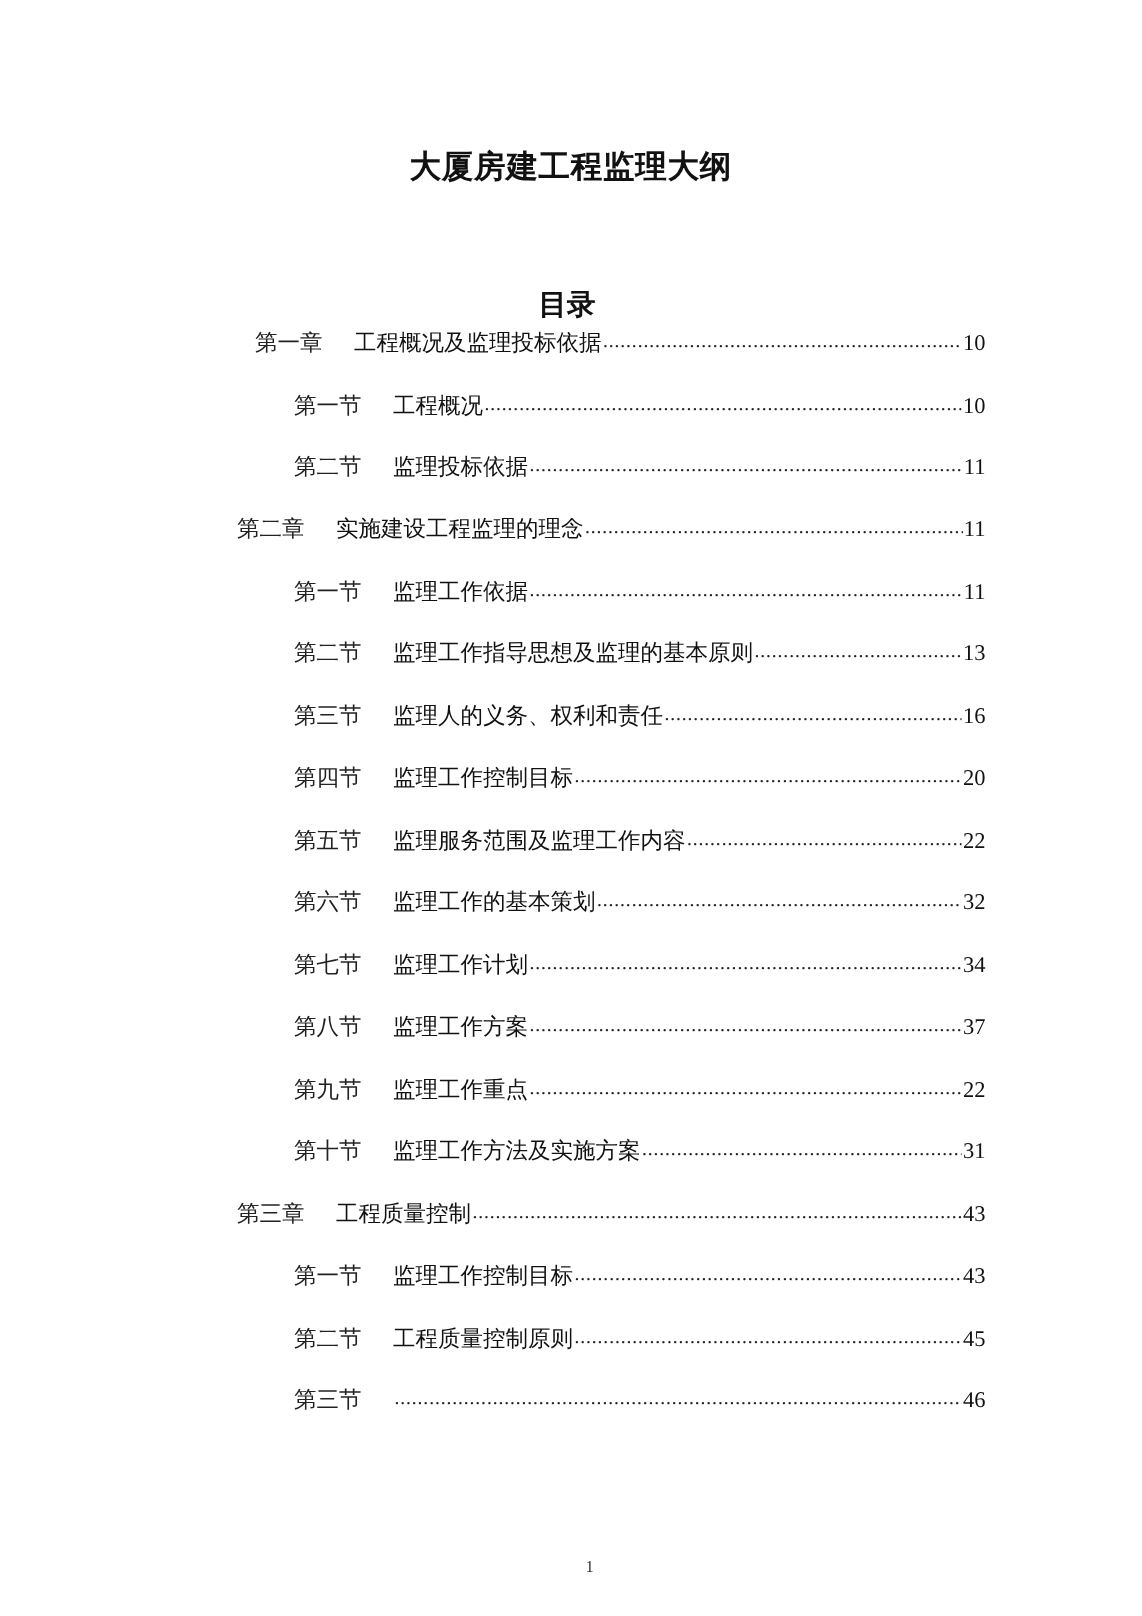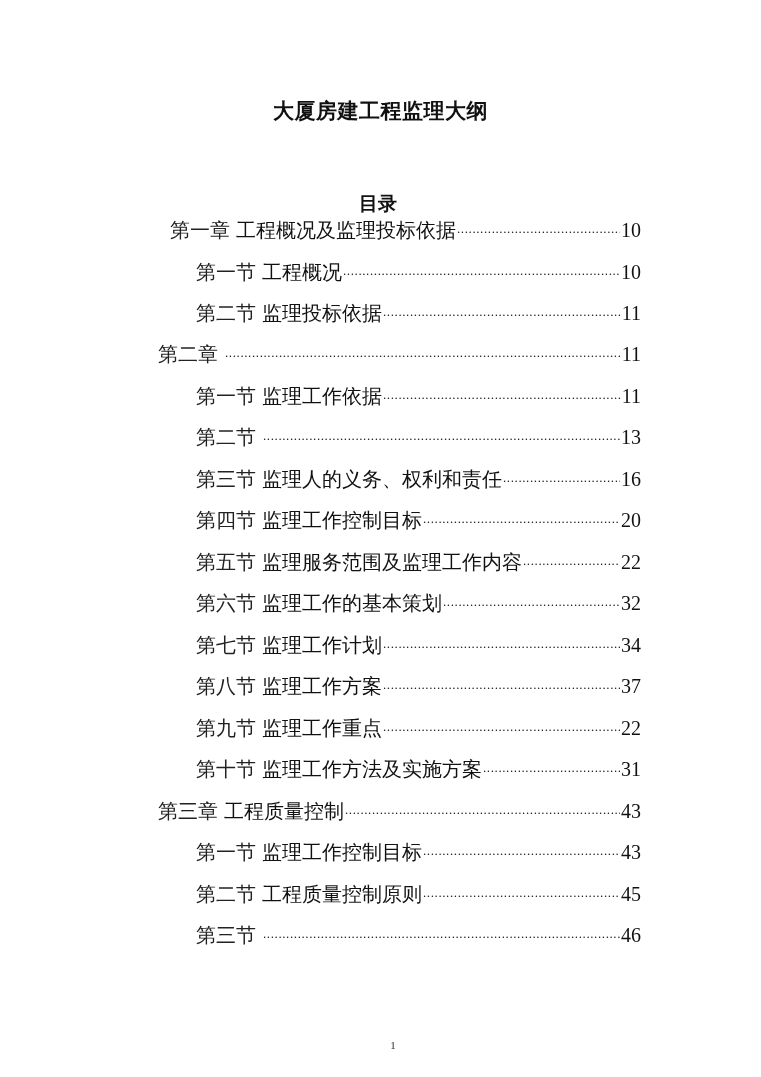--- a/index.html
+++ b/index.html
@@ -34,25 +34,25 @@
       text-align: center;
       font-family: "DejaVu Sans", sans-serif;
       font-weight: bold;
       font-size: 19px;
       line-height: 26px;
     }
     .toc-row {
       position: absolute;
       height: 24px;
       display: flex;
-      align-items: center;
+      align-items: flex-start;
       font-family: "Liberation Serif", "DejaVu Serif", serif;
-      font-size: 20px;
+      font-size: 15px;
       line-height: 22px;
-      right: 120px;
+      right: 104px;
     }
     .toc-label {
       white-space: nowrap;
       color: #222;
       width: 66px;
       flex: 0 0 auto;
     }
     .toc-title {
       white-space: nowrap;
       color: #111;
@@ -112,33 +112,35 @@
 
 <div class="toc-row" style="left:196px; top:301px;">
   <span class="toc-label">第二节</span>
   <span class="toc-title">监理投标依据</span>
   <span class="toc-leader"></span>
   <span class="toc-page">11</span>
 </div>
 
 <div class="toc-row" style="left:158px; top:342px;">
   <span class="toc-label">第二章</span>
+  <span class="toc-title">实施建设工程监理的理念</span>
   <span class="toc-leader"></span>
   <span class="toc-page">11</span>
 </div>
 
 <div class="toc-row" style="left:196px; top:384px;">
   <span class="toc-label">第一节</span>
   <span class="toc-title">监理工作依据</span>
   <span class="toc-leader"></span>
   <span class="toc-page">11</span>
 </div>
 
 <div class="toc-row" style="left:196px; top:425px;">
   <span class="toc-label">第二节</span>
+  <span class="toc-title">监理工作指导思想及监理的基本原则</span>
   <span class="toc-leader"></span>
   <span class="toc-page">13</span>
 </div>
 
 <div class="toc-row" style="left:196px; top:467px;">
   <span class="toc-label">第三节</span>
   <span class="toc-title">监理人的义务、权利和责任</span>
   <span class="toc-leader"></span>
   <span class="toc-page">16</span>
 </div>

